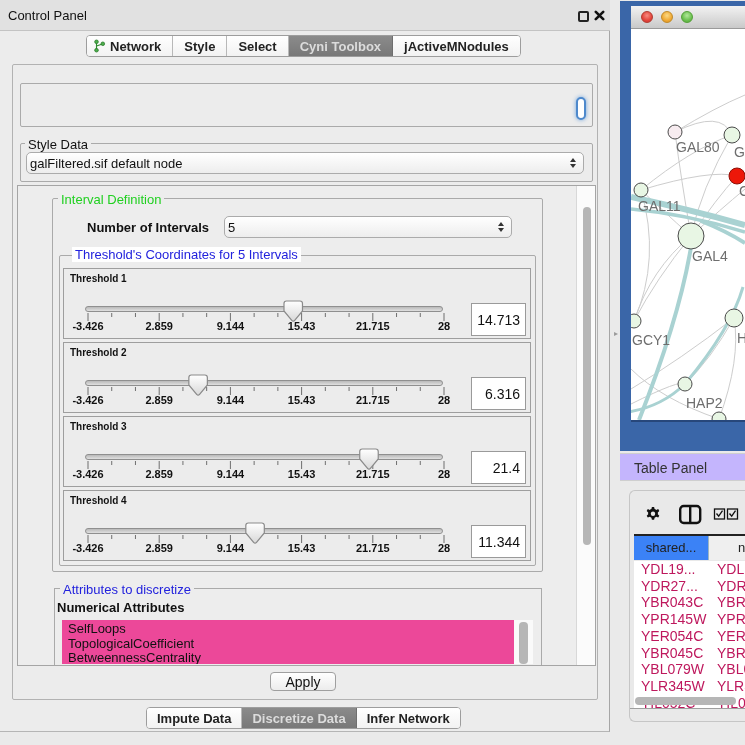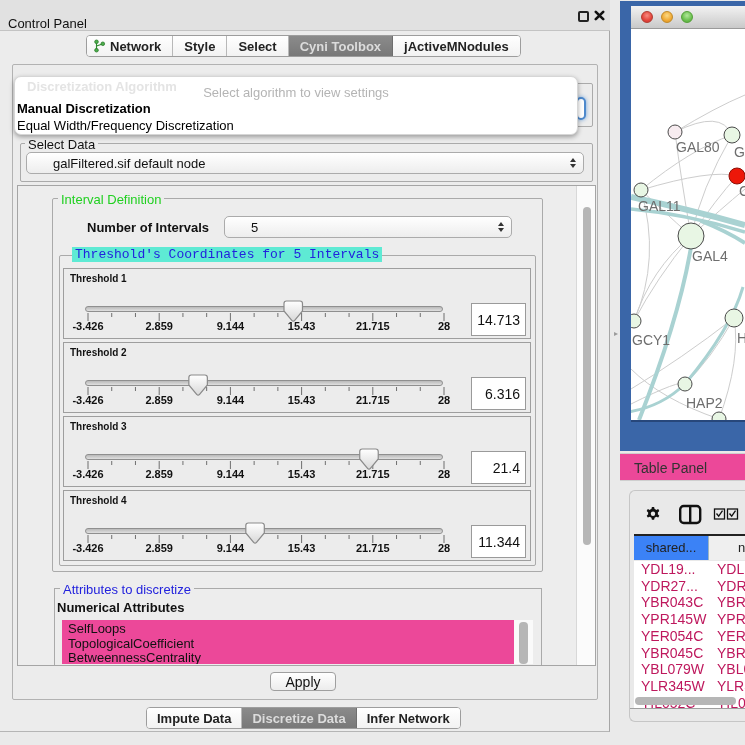--- a/index.html
+++ b/index.html
@@ -5,36 +5,36 @@
   html,body{margin:0;padding:0;}
   body{width:745px;height:745px;overflow:hidden;position:relative;
        background:#eaeaea;font-family:"Liberation Sans",sans-serif;
        -webkit-font-smoothing:antialiased;}
   .abs{position:absolute;}
   
   #cp{left:0;top:0;width:610px;height:732px;background:#ececec;
       border-right:1px solid #a6a6a6;border-bottom:1px solid #b5b5b5;box-sizing:border-box;}
   #cp-title{left:0;top:0;width:610px;height:31px;background:#e1e1e1;
       border-bottom:1px solid #c3c3c3;box-sizing:border-box;}
-  #cp-title span{position:absolute;left:8px;top:8px;font-size:13px;color:#111;margin-top:8px;}
+  #cp-title span{position:absolute;left:8px;top:8px;font-size:13px;color:#111;}
   .float-ic{left:578px;top:11px;width:7px;height:7px;border:2px solid #222;border-radius:2px;}
   
   .tabstrip{height:20px;background:#fff;border:1px solid #9d9d9d;border-radius:4px;
       display:flex;align-items:stretch;overflow:hidden;}
   .tab{display:flex;align-items:center;padding:0 11px;font-size:13px;font-weight:bold;color:#222;
       border-right:1px solid #b8b8b8;background:linear-gradient(#ffffff,#f2f2f2);}
   .tab:last-child{border-right:none;}
   .tab.sel{background:linear-gradient(#8b8b8b,#787878);color:#dcdcdc;border-right:1px solid #6f6f6f;}
   .btm .tab{padding:8px 10px;}
   
   .gbox{border:1px solid #aaaaaa;border-radius:2px;box-sizing:border-box;}
   .gtitle{position:absolute;font-size:13px;background:#ececec;padding:0 3px;white-space:nowrap;}
   
   .combo{background:linear-gradient(#ffffff,#ededed);border:1px solid #ababab;border-radius:5px;
-      font-size:13px;color:#111;display:flex;align-items:center;padding-left:26px;box-sizing:border-box;}
+      font-size:13px;color:#111;display:flex;align-items:center;padding-left:3px;box-sizing:border-box;}
   .arrows{position:absolute;right:7px;top:0;height:100%;display:flex;flex-direction:column;justify-content:center;}
   .arrows i{display:block;width:0;height:0;border-left:3.5px solid transparent;border-right:3.5px solid transparent;}
   .arrows i.up{border-bottom:4.5px solid #333;margin-bottom:2.5px;}
   .arrows i.dn{border-top:4.5px solid #333;}
   
   .thp{position:absolute;left:63px;width:468px;height:71px;border:1px solid #9e9e9e;background:#ececec;box-sizing:border-box;}
   .thp b{position:absolute;left:6px;top:4px;font-size:10px;color:#111;}
   .track{position:absolute;left:21px;top:37px;width:356px;height:4px;border-radius:3px;
       border:1px solid #8f8f8f;background:linear-gradient(#b9b9b9,#e0e0e0);}
   .vfield{position:absolute;left:407px;top:34px;width:55px;height:33px;background:#fff;
@@ -74,42 +74,42 @@
     <div class="tab">jActiveMNodules</div>
   </div>
 
   <div class="abs" style="left:12px;top:64px;width:586px;height:636px;border:1px solid #b2b2b2;border-radius:2px;background:#ececec;box-sizing:border-box;"></div>
 
   <div class="abs gbox" style="left:20px;top:83px;width:573px;height:44px;"></div>
 
   <div class="abs" style="left:576px;top:97px;width:6px;height:19px;background:#fff;border:2.5px solid #4e89cc;border-radius:6px;box-shadow:0 0 4px #6da2dd;"></div>
 
   <div class="abs gbox" style="left:20px;top:143px;width:573px;height:39px;"></div>
-  <span class="gtitle" style="left:25px;top:137px;color:#111;">Select Data</span>
+  <span class="gtitle" style="left:25px;top:137px;color:#111;">Style Data</span>
   <div class="abs combo" style="left:26px;top:152px;width:558px;height:22px;">galFiltered.sif default node
     <span class="arrows">
         <i class="up"></i>
         <i class="dn"></i>
       </span>
   </div>
 
   <div class="abs" style="left:17px;top:185px;width:579px;height:481px;border:1px solid #a5a5a5;background:#ededed;box-sizing:border-box;"></div>
 
   <div class="abs gbox" style="left:52px;top:198px;width:491px;height:374px;"></div>
   <span class="gtitle" style="left:58px;top:192px;color:#21d021;background:#ededed;">Interval Definition</span>
   <b class="abs" style="left:87px;top:220px;font-size:13px;color:#111;">Number of Intervals</b>
   <div class="abs combo" style="left:224px;top:216px;width:288px;height:22px;">5
     <span class="arrows">
         <i class="up"></i>
         <i class="dn"></i>
       </span>
   </div>
 
   <div class="abs gbox" style="left:59px;top:255px;width:477px;height:311px;"></div>
-  <span class="gtitle" style="left:72px;top:247px;color:#2222dd;background:#5eead4;font-family:Liberation Mono, monospace;">Threshold's Coordinates for 5 Intervals</span>
+  <span class="gtitle" style="left:72px;top:247px;color:#2222dd;background:#ffffff;">Threshold's Coordinates for 5 Intervals</span>
   <div id="thholder">
       <div class="thp" style="top:268px;">
         <b>Threshold 1</b>
         <div class="track"></div>
         <svg style="position:absolute;left:0;top:0;" width="466" height="69" viewBox="0 0 466 69">
           <line x1="24" y1="44" x2="24" y2="52" stroke="#6f6f6f" stroke-width="1"></line>
           <line x1="47.733333333333334" y1="44" x2="47.733333333333334" y2="48" stroke="#6f6f6f" stroke-width="1"></line>
           <line x1="71.46666666666667" y1="44" x2="71.46666666666667" y2="48" stroke="#6f6f6f" stroke-width="1"></line>
           <line x1="95.2" y1="44" x2="95.2" y2="52" stroke="#6f6f6f" stroke-width="1"></line>
           <line x1="118.93333333333334" y1="44" x2="118.93333333333334" y2="48" stroke="#6f6f6f" stroke-width="1"></line>
@@ -263,26 +263,20 @@
   <div class="abs sb-thumb" style="left:583px;top:207px;width:8px;height:338px;"></div>
 
   <div class="abs btn" style="left:270px;top:672px;width:66px;height:19px;font-size:14px;">Apply</div>
 
   <div class="abs tabstrip btm" style="left:146px;top:707px;">
     <div class="tab">Impute Data</div>
     <div class="tab sel">Discretize Data</div>
     <div class="tab">Infer Network</div>
   </div>
 
-  <div class="abs" id="popup" style="left:14px;top:76px;width:564px;height:59px;background:#fff;border:1px solid #d6d6d6;border-radius:7px;box-shadow:0 2px 5px rgba(0,0,0,0.35);box-sizing:border-box;">
-    <div class="abs" style="left:12px;top:2px;width:200px;font-size:13px;font-weight:bold;color:#e4e4e4;">Discretization Algorithm</div>
-    <div class="abs" style="left:0;top:8px;width:100%;text-align:center;font-size:13px;color:#b4b4b4;">Select algorithm to view settings</div>
-    <div class="abs" style="left:2px;top:24px;font-size:13px;font-weight:bold;color:#000;">Manual Discretization</div>
-    <div class="abs" style="left:2px;top:41px;font-size:13px;color:#000;">Equal Width/Frequency Discretization</div>
-  </div>
 </div>
 
 <div class="abs" id="netwin" style="left:620px;top:1px;width:125px;height:450px;background:#3a66a8;"></div>
 <div class="abs" style="left:631px;top:6px;width:114px;height:22px;background:linear-gradient(#f2f2f2,#c9c9c9);border-bottom:1px solid #9a9a9a;">
   <span style="position:absolute;left:10px;top:5px;width:12px;height:12px;border-radius:6px;background:radial-gradient(circle at 50% 35%,#f78b80,#e3443a 60%,#c33);border:0.5px solid #b03b30;box-sizing:border-box;"></span>
   <span style="position:absolute;left:30px;top:5px;width:12px;height:12px;border-radius:6px;background:radial-gradient(circle at 50% 35%,#fbd984,#f0a933 60%,#d98f22);border:0.5px solid #c08a28;box-sizing:border-box;"></span>
   <span style="position:absolute;left:50px;top:5px;width:12px;height:12px;border-radius:6px;background:radial-gradient(circle at 50% 35%,#b2e89a,#6bc04f 60%,#54a43a);border:0.5px solid #53a038;box-sizing:border-box;"></span>
 </div>
 <div class="abs" id="canvas" style="left:631px;top:29px;width:114px;height:391px;background:#fff;overflow:hidden;">
   <svg width="114" height="391" viewBox="0 0 114 391">
@@ -336,21 +330,21 @@
       <text x="1" y="316">GCY1</text>
       <text x="106" y="314">H</text>
       <text x="55" y="379">HAP2</text>
     </g>
   </svg>
 </div>
 <div class="abs" style="left:631px;top:420px;width:114px;height:2px;background:#27477b;"></div>
 
 <div class="abs" style="left:614px;top:329px;font-size:8px;color:#9a9a9a;">▸</div>
 
-<div class="abs" style="left:620px;top:453px;width:125px;height:28px;background:#ec4899;border-top:1px solid #cfcfcf;border-bottom:1px solid #cfcfcf;box-sizing:border-box;">
+<div class="abs" style="left:620px;top:453px;width:125px;height:28px;background:#c4b5fd;border-top:1px solid #cfcfcf;border-bottom:1px solid #cfcfcf;box-sizing:border-box;">
   <span style="position:absolute;left:14px;top:6px;font-size:14px;color:#333;">Table Panel</span>
 </div>
 <div class="abs" style="left:629px;top:490px;width:116px;height:232px;background:#e9e9e9;border:1px solid #c6c6c6;border-radius:6px 0 0 6px;border-right:none;box-sizing:border-box;">
 
   <svg style="position:absolute;left:13px;top:8px;" width="104" height="30" viewBox="0 0 104 30">
     <g fill="#111">
       <path d="M 8.9,8 l 2.2,0 0.5,2 a 5,5 0 0 1 1.6,0.9 l 2,-0.8 1.1,1.9 -1.5,1.4 a 5,5 0 0 1 0,1.9 l 1.5,1.4 -1.1,1.9 -2,-0.8 a 5,5 0 0 1 -1.6,0.9 l -0.5,2 -2.2,0 -0.5,-2 a 5,5 0 0 1 -1.6,-0.9 l -2,0.8 -1.1,-1.9 1.5,-1.4 a 5,5 0 0 1 0,-1.9 l -1.5,-1.4 1.1,-1.9 2,0.8 a 5,5 0 0 1 1.6,-0.9 z"></path>
       <circle cx="10" cy="14.7" r="2.2" fill="#e9e9e9"></circle>
     </g>
     <rect x="37.2" y="7" width="20" height="17" rx="3.5" fill="none" stroke="#111" stroke-width="2.4"></rect>

